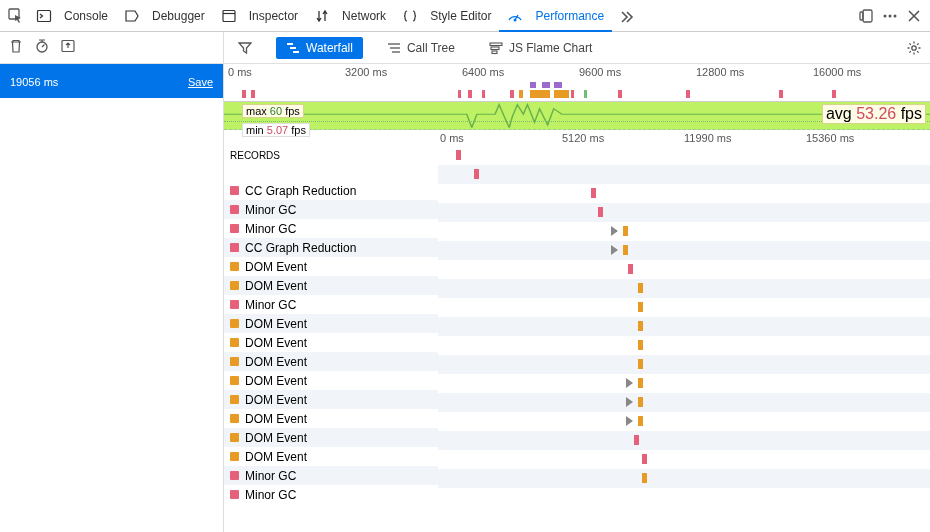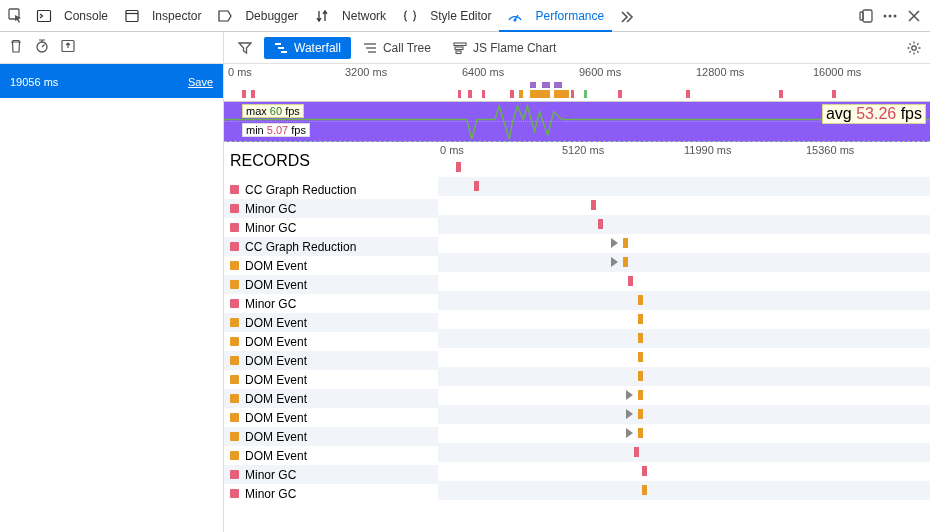--- a/index.html
+++ b/index.html
@@ -18,51 +18,51 @@
 .leftcol { width: 232px; display:flex; flex-direction:column; border-right:1px solid #ddd; }
 .leftcol .tools { height: 32px; display:flex; align-items:center; gap:10px; padding:0 8px; border-bottom:1px solid #e0e0e0;}
 .leftcol .tools svg { color:#555; }
 .recording { background:#1b6ec2; background:linear-gradient(#1e73e8,#1e73e8); background:#0074e8; color:#fff; padding:8px 10px 10px 10px; }
 .recording { background:#0060df;}
 .recording { background:#0074e8;}
 .recording .title { font-size:14px; }
 .recording .sub { font-size:11px; display:flex; justify-content:space-between; align-items:center; margin-top:4px;}
 .recording .save { text-decoration:underline; cursor:pointer;}
 .rightcol { flex:1; display:flex; flex-direction:column; }
-.viewbar { height:32px; display:flex; align-items:center; border-bottom:1px solid #e0e0e0; padding:0 4px; gap:2px;}
+.viewbar { height:32px; display:flex; align-items:center; border-bottom:1px solid #e0e0e0; padding:0 4px; gap:14px;}
 .viewbar .vbtn { display:flex; align-items:center; gap:6px; padding:4px 10px; border-radius:2px; cursor:pointer; color:#444;}
 .viewbar .vbtn.active { background:#0074e8; color:#fff; }
 .viewbar .spacer { flex:1; }
 .viewbar .gear { width:24px; height:24px; display:flex; align-items:center; justify-content:center; cursor:pointer;}
 
 
 .overview { border-bottom:1px solid #ccc; }
 .overview .ticks { display:flex; font-size:11px; color:#555; padding:2px 0 2px 4px;}
 .overview .ticks span { width: 117px; }
 .overview .marks { height:16px; position:relative; margin: 2px 0 3px 0; }
 .mark { position:absolute; height:8px; top:4px;}
 .mark.red { background:#e6607a; }
 .mark.org { background:#e79b24; }
 .mark.pur { background:#9b6bcc; }
 .mark.grn { background:#6fbf73; }
 
 
-.fps { height:40px; position:relative; border-bottom:1px dashed #9c9; background:#8b5cf6; }
+.fps { height:28px; position:relative; border-bottom:1px dashed #9c9; background:#bef264; }
 .fps .line { position:absolute; left:0; right:0; top:19px; border-top:1px dotted #7b7; }
 .fps .lblmax { position:absolute; left:18px; top:2px; font-size:11px; background:#fffde5; border:1px solid #d8d48a; padding:0 3px;}
 .fps .lblmin { position:absolute; left:18px; top:21px; font-size:11px; background:#fff; border:1px solid #ddd; padding:0 3px;}
 .fps .lblavg { position:absolute; right:4px; top:2px; font-size:16px; background:#fffde5; border:1px solid #d8d48a; padding:0 3px;}
 .fps .val { color:#2e7d32;}
 .fps .valr { color:#d04a63;}
 .fps svg.wave { position:absolute; left:0; right:0; top:0; height:100%; width:100%;}
 
 
 .records { flex:1; display:flex; overflow:hidden;}
 .records .labels { width:214px; overflow:hidden;}
-.records .labels .head { padding:10px 6px; font-size:16px;}
+.records .labels .head { padding:20px 6px; font-size:10px;}
 .records .row { display:flex; align-items:center; height:19px; padding-left:6px; gap:6px;}
 .records .row.alt { background:#f1f4f8;}
 .records .dot { width:9px; height:9px; border-radius:1px;}
 .dot.red { background:#e6607a;}
 .dot.org { background:#e79b24;}
 .records .grid { flex:1; position:relative; overflow-y:scroll;}
 .records .grid .ticks { display:flex; font-size:11px; color:#555; padding:2px 0 2px 2px;}
 .records .grid .ticks span { width:122px; }
 .records .grid .row { height:19px; position:relative;}
 .bar { position:absolute; height:10px; top:4px; }
@@ -82,30 +82,30 @@
   </div>
   <div class="tab">
     <svg width="16" height="16" viewBox="0 0 16 16">
         <rect x="1.5" y="2.5" width="13" height="11" rx="1" fill="none" stroke="currentColor" stroke-width="1.2"></rect>
         <path d="M4 6 L6.5 8 L4 10" fill="none" stroke="currentColor" stroke-width="1.2"></path>
       </svg>
     <span>Console</span>
   </div>
   <div class="tab">
     <svg width="16" height="16" viewBox="0 0 16 16">
+        <path d="M2 3 H11 L14 8 L11 13 H2 Z" fill="none" stroke="currentColor" stroke-width="1.2"></path>
+      </svg>
+    <span>Debugger</span>
+  </div>
+  <div class="tab">
+    <svg width="16" height="16" viewBox="0 0 16 16">
         <rect x="2" y="2.5" width="12" height="11" rx="1" fill="none" stroke="currentColor" stroke-width="1.2"></rect>
         <line x1="2" y1="5.5" x2="14" y2="5.5" stroke="currentColor" stroke-width="1.2"></line>
       </svg>
     <span>Inspector</span>
-  </div>
-  <div class="tab">
-    <svg width="16" height="16" viewBox="0 0 16 16">
-        <path d="M2 3 H11 L14 8 L11 13 H2 Z" fill="none" stroke="currentColor" stroke-width="1.2"></path>
-      </svg>
-    <span>Debugger</span>
   </div>
   <div class="tab">
     <svg width="16" height="16" viewBox="0 0 16 16">
         <path d="M5 3 L5 12 M3 10 L5 13 L7 10 M11 13 L11 4 M9 6 L11 3 L13 6" fill="none" stroke="currentColor" stroke-width="1.3"></path>
       </svg>
     <span>Network</span>
   </div>
   <div class="tab">
     <svg width="16" height="16" viewBox="0 0 16 16">
         <path d="M5 3 C 3 3 3 6 3 7 C 3 8 2 8 2 8 C 2 8 3 8 3 9 C 3 10 3 13 5 13 M11 3 C 13 3 13 6 13 7 C 13 8 14 8 14 8 C 14 8 13 8 13 9 C 13 10 13 13 11 13" fill="none" stroke="currentColor" stroke-width="1.2"></path>

